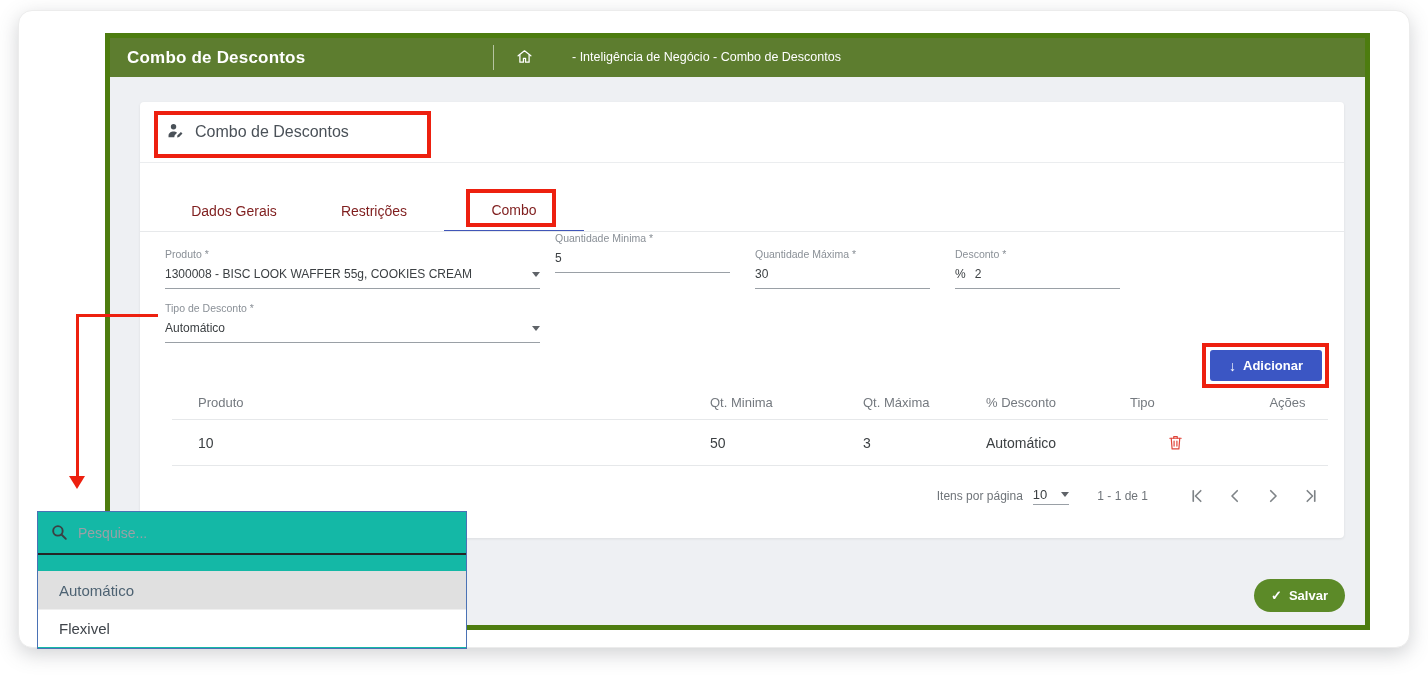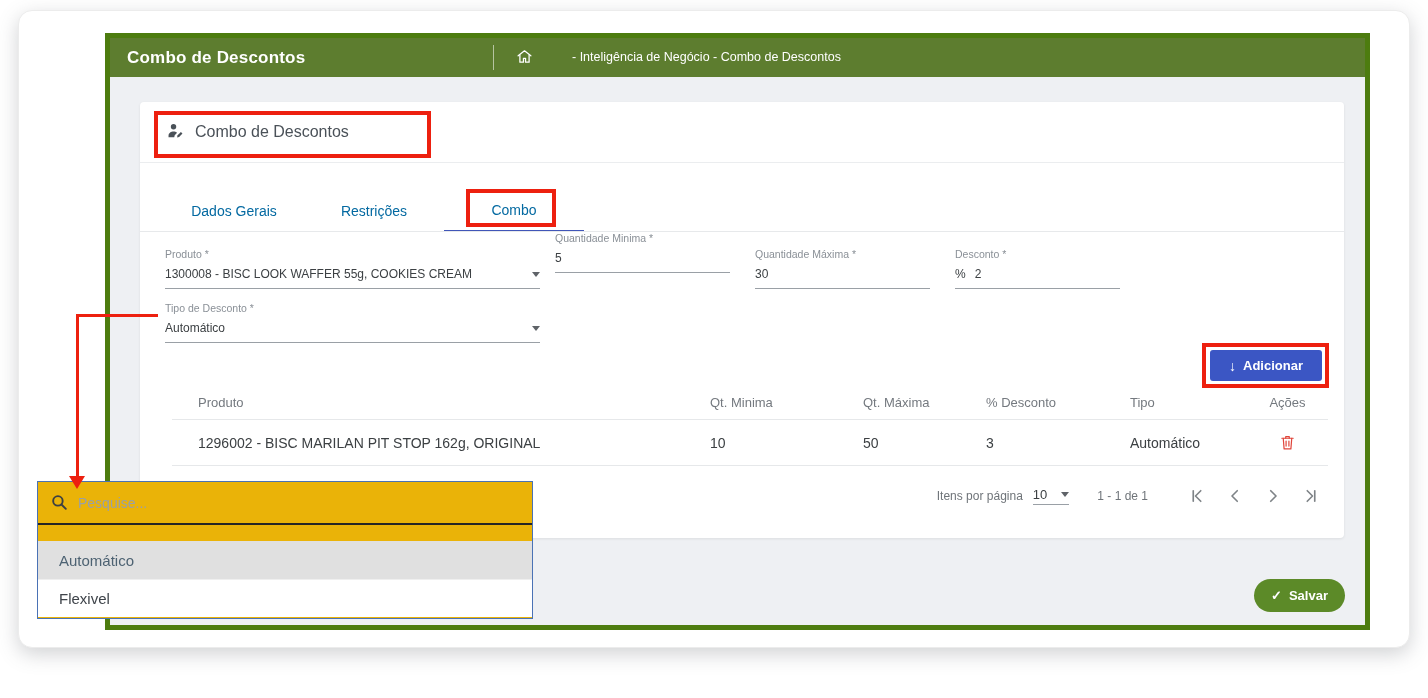--- a/index.html
+++ b/index.html
@@ -24,21 +24,21 @@
   
   .card{ position:absolute; left:30px; top:64px; width:1204px; height:436px; background:#fff;
     border-radius:4px; box-shadow:0 1px 3px rgba(0,0,0,.08); }
 
   .card-head{ height:61px; border-bottom:1px solid #ebedef; display:flex; align-items:center; padding-left:26px; }
   .card-head-title{ margin-left:10px; color:#4a5158; font-size:16px; }
 
   
   .tabs{ position:absolute; left:24px; top:88px; display:flex; }
   .tab{ width:140px; height:42px; display:flex; align-items:center; justify-content:center;
-        color:#0369a1; font-size:14px; cursor:pointer; }
+        color:#7f1d1d; font-size:14px; cursor:pointer; }
   .tab.active{ border-bottom:2px solid #4156b8; }
   .tabs-baseline{ position:absolute; left:0; right:0; top:129px; height:1px; background:#e7e9eb; }
 
   
   .field{ position:absolute; }
   .f-label{ font-size:10.5px; color:#8a9097; margin-bottom:7px; }
   .f-valrow{ display:flex; align-items:center; font-size:12px; color:#3c4043;
              padding-bottom:7px; border-bottom:1px solid #9aa0a6; }
   .f-val{ flex:1; white-space:nowrap; overflow:hidden; }
   .f-prefix{ margin-right:9px; }
@@ -64,21 +64,21 @@
 
   
   .pager{ position:absolute; right:24px; top:374px; height:40px; display:flex; align-items:center; color:#6f7479; font-size:12px; }
   .pager-size{ display:flex; align-items:center; margin-left:10px; padding-bottom:2px;
                border-bottom:1px solid #9aa0a6; color:#3c4043; font-size:13px; }
   .pager-range{ margin-left:28px; }
   .pager-nav{ display:flex; align-items:center; gap:20px; margin-left:40px; }
   .pager-nav svg{ display:block; cursor:pointer; }
 
   
-  .dd-panel{ position:absolute; left:37px; top:481px; width:496px; height:138px; background:#eab308;
+  .dd-panel{ position:absolute; left:37px; top:511px; width:430px; height:138px; background:#14b8a6;
              border:1px solid #4a72b5; z-index:50; }
   .dd-search{ height:43px; display:flex; align-items:center; padding-left:12px;
               border-bottom:2px solid #252525; }
   .dd-search input{ border:none; outline:none; font-size:14px; color:#3c4043; margin-left:9px; width:330px;
                     font-family:"Liberation Sans", sans-serif; background:transparent; }
   .dd-search input::placeholder{ color:#9aa0a6; }
   .dd-gap{ height:16px; }
   .dd-opt{ height:38px; display:flex; align-items:center; padding-left:21px; font-size:15px; cursor:pointer; }
   .dd-opt.sel{ background:#e0e0e0; color:#4d6272; }
   .dd-opt.plain{ background:#fff; color:#3f444a; border-top:1px solid #efefef; }
@@ -185,21 +185,20 @@
     <div class="tbl">
       <div class="tbl-row tbl-head">
         <div class="cell">Produto</div>
         <div class="cell">Qt. Minima</div>
         <div class="cell">Qt. Máxima</div>
         <div class="cell">% Desconto</div>
         <div class="cell">Tipo</div>
         <div class="cell cell-actions">Ações</div>
       </div>
       <div class="tbl-row tbl-data">
-        <div class="cell">1296002 - BISC MARILAN PIT STOP 162g, ORIGINAL</div>
         <div class="cell">10</div>
         <div class="cell">50</div>
         <div class="cell">3</div>
         <div class="cell">Automático</div>
         <div class="cell cell-actions">
           <svg width="17" height="17" viewBox="0 0 24 24" fill="none" stroke="#e0443a" stroke-width="1.7" stroke-linecap="round" stroke-linejoin="round">
             <path d="M4 6 h16"></path>
               <path d="M9.5 6 V3.8 h5 V6"></path>
             <path d="M6 6 l1.2 15 h9.6 L18 6"></path>
             <path d="M10 10 v7"></path>

